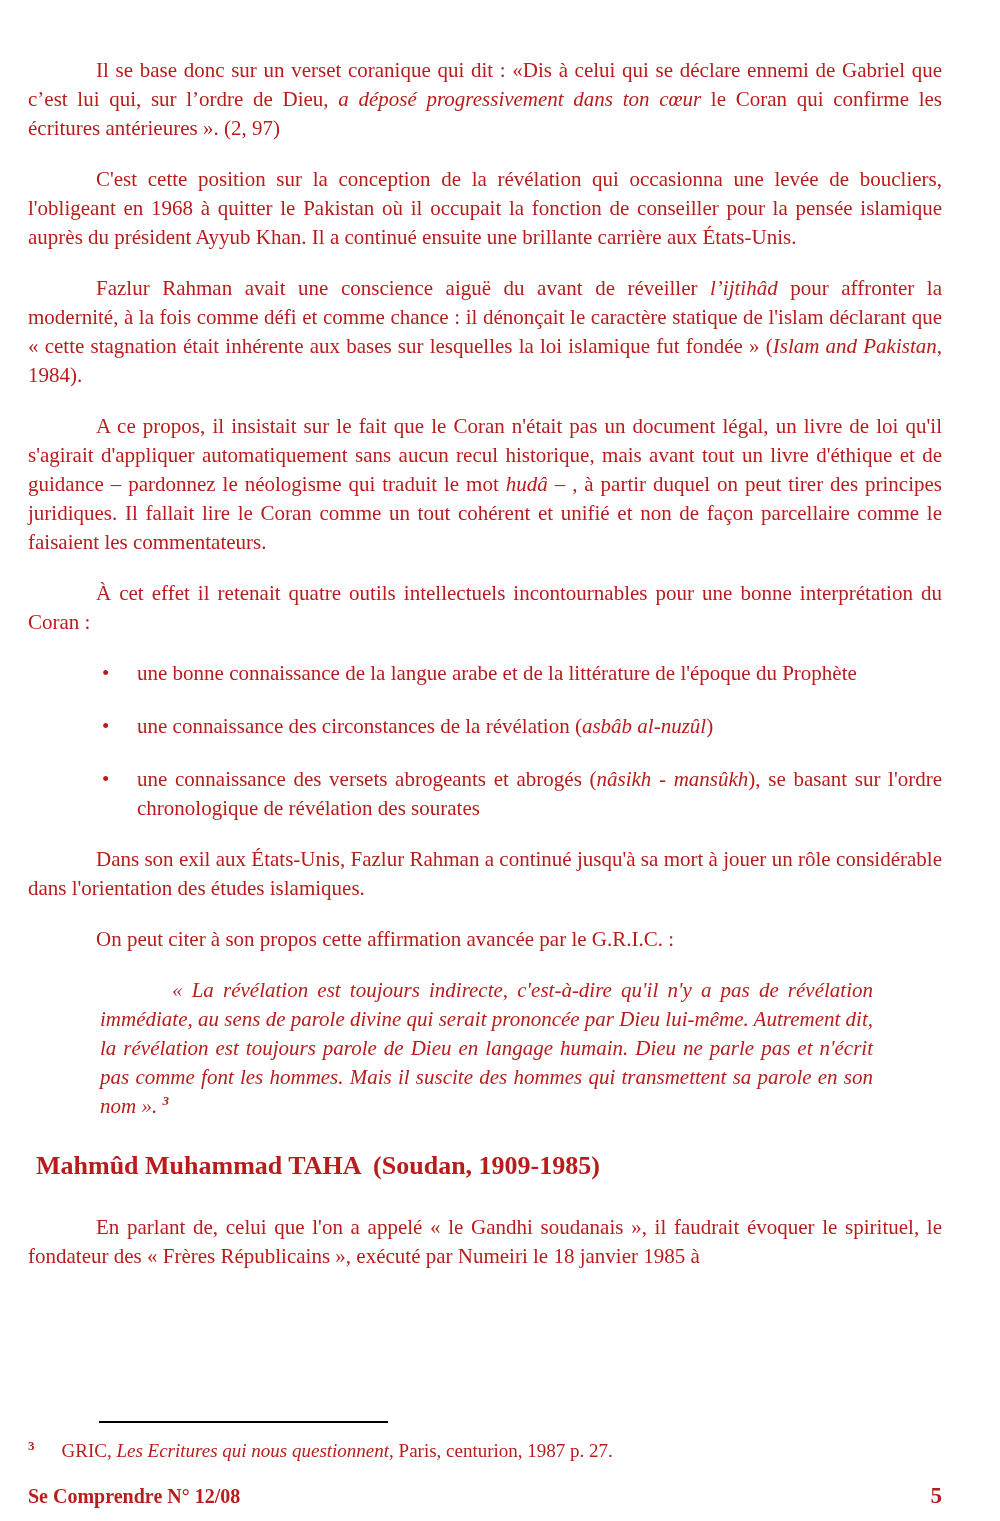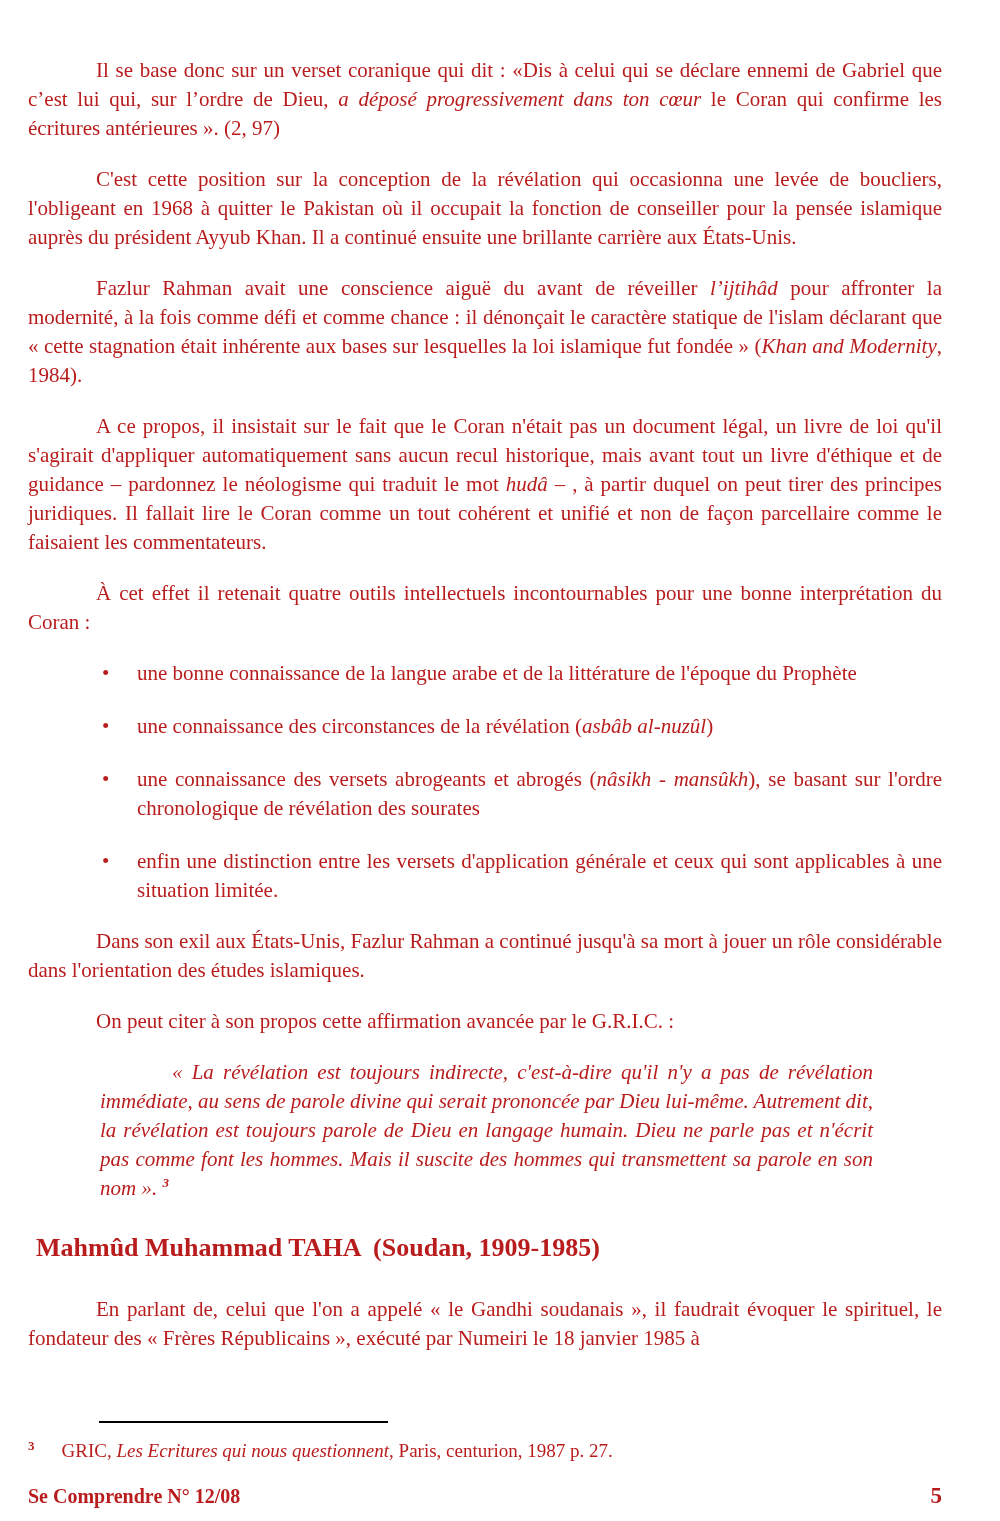--- a/index.html
+++ b/index.html
@@ -108,28 +108,27 @@
   .footer-page  { font-size: 23px; }
 </style>
 </head>
 <body>
 
 <div class="page">
 
   <main class="doc-body" id="doc-body">
       <p class="para"><span>Il se base donc sur un verset coranique qui dit : «Dis  à celui qui se déclare ennemi de Gabriel que c’est lui qui, sur l’ordre de Dieu, </span><i>a déposé progressivement dans ton cœur</i><span> le Coran qui confirme les écritures antérieures ». (2, 97)</span></p>
       <p class="para"><span>C'est cette position sur la conception de la révélation qui occasionna une levée de boucliers, l'obligeant en 1968 à quitter le Pakistan où il occupait la fonction de conseiller pour la pensée islamique auprès du président Ayyub Khan. Il a continué ensuite une brillante carrière aux États-Unis.</span></p>
-      <p class="para"><span>Fazlur Rahman avait une conscience aiguë du avant de réveiller </span><i>l’ijtihâd</i><span> pour affronter la modernité, à la fois comme défi et comme chance : il dénonçait le caractère statique de l'islam déclarant que « cette stagnation était inhérente aux bases sur lesquelles la loi islamique fut fondée » (</span><i>Khan and Modernity</i><span>, 1984).</span></p>
+      <p class="para"><span>Fazlur Rahman avait une conscience aiguë du avant de réveiller </span><i>l’ijtihâd</i><span> pour affronter la modernité, à la fois comme défi et comme chance : il dénonçait le caractère statique de l'islam déclarant que « cette stagnation était inhérente aux bases sur lesquelles la loi islamique fut fondée » (</span><i>Islam and Pakistan</i><span>, 1984).</span></p>
       <p class="para"><span>A ce propos, il insistait sur le fait que le Coran n'était pas un document légal, un livre de loi qu'il s'agirait d'appliquer automatiquement sans aucun recul historique, mais avant tout un livre d'éthique et de guidance – pardonnez le néologisme qui traduit le mot </span><i>hudâ</i><span> – , à partir duquel on peut tirer des principes juridiques. Il fallait lire le Coran comme un tout cohérent et unifié et non de façon parcellaire comme le faisaient les commentateurs.</span></p>
       <p class="para"><span>À cet effet il retenait quatre outils intellectuels incontournables pour une bonne interprétation du Coran :</span></p>
       <ul class="bullets">
         <li><span>une bonne connaissance de la langue arabe et de la littérature de l'époque du Prophète</span></li>
         <li><span>une connaissance des circonstances de la révélation (</span><i>asbâb al-nuzûl</i><span>)</span></li>
         <li><span>une connaissance des versets abrogeants et abrogés (</span><i>nâsikh - mansûkh</i><span>), se basant sur l'ordre chronologique de révélation des sourates</span></li>
-        <li><span>enfin une distinction entre les versets d'application générale et ceux qui sont applicables à une situation limitée.</span></li>
       </ul>
       <p class="para"><span>Dans son exil aux États-Unis, Fazlur Rahman a continué jusqu'à sa mort à jouer un rôle considérable dans l'orientation des études islamiques.</span></p>
       <p class="para"><span>On peut citer à son propos cette affirmation avancée par le G.R.I.C. :</span></p>
       <div class="quote"><span>« La révélation est toujours indirecte, c'est-à-dire qu'il n'y a pas de révélation immédiate, au sens de parole divine qui serait prononcée par Dieu lui-même. Autrement dit, la révélation est toujours parole de Dieu en langage humain. Dieu ne parle pas et n'écrit pas comme font les hommes. Mais il suscite des hommes qui transmettent sa parole en son nom ». </span><sup class="fnref">3</sup></div>
       <h1 class="heading"><span>Mahmûd Muhammad TAHA  (Soudan, 1909-1985)</span></h1>
       <p class="para"><span>En parlant de, celui que l'on a appelé « le Gandhi soudanais », il faudrait évoquer le spirituel, le fondateur des « Frères Républicains », exécuté par Numeiri le 18 janvier 1985 à</span></p>
     </main>
 
   <div class="footnote-sep"></div>
 

